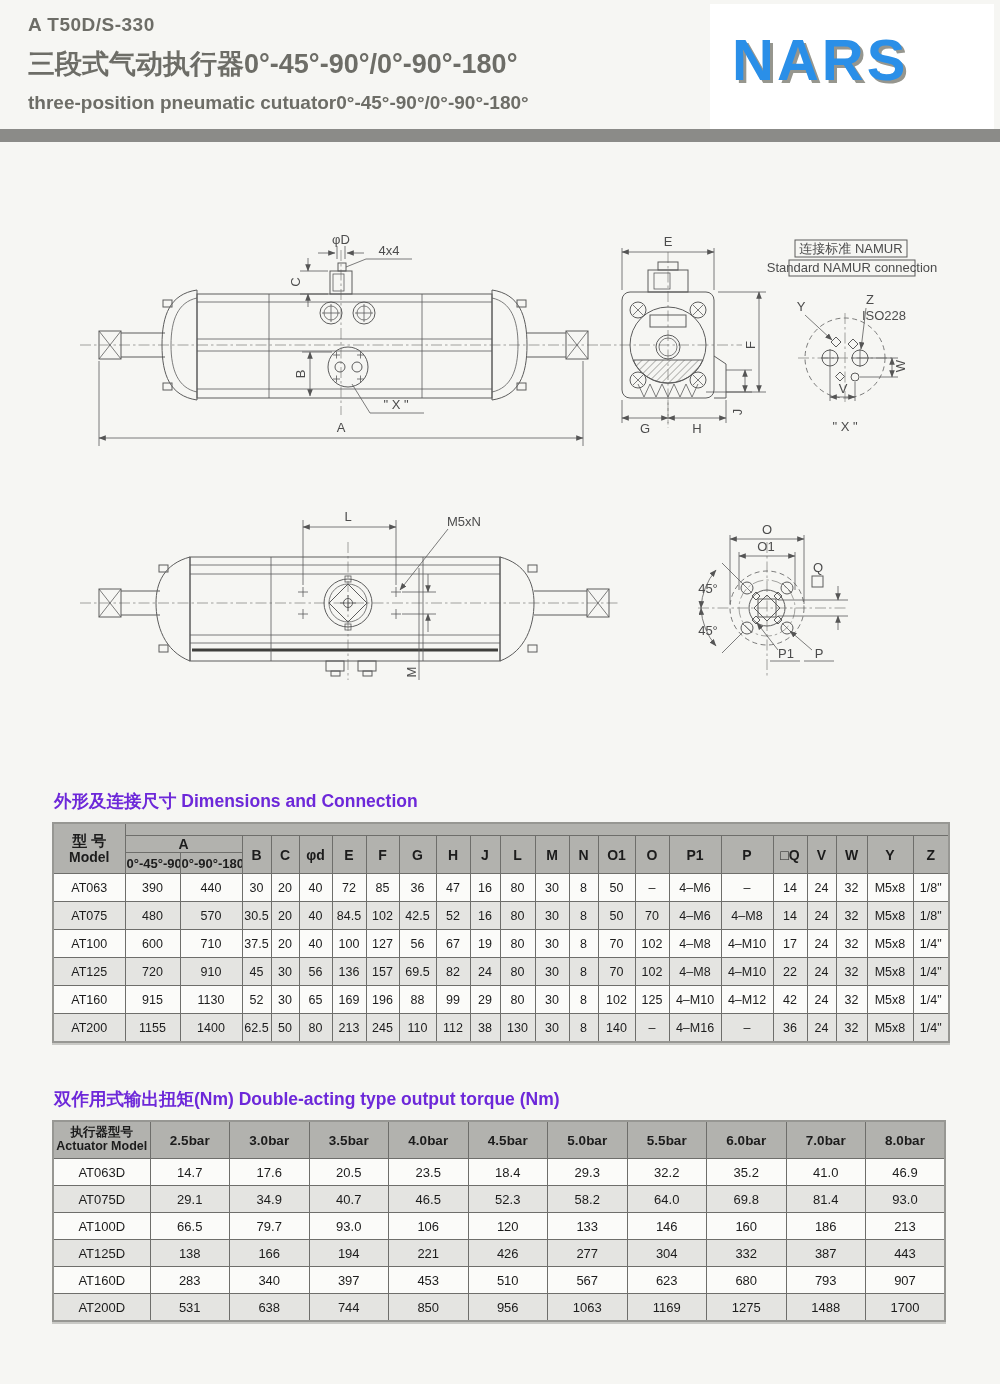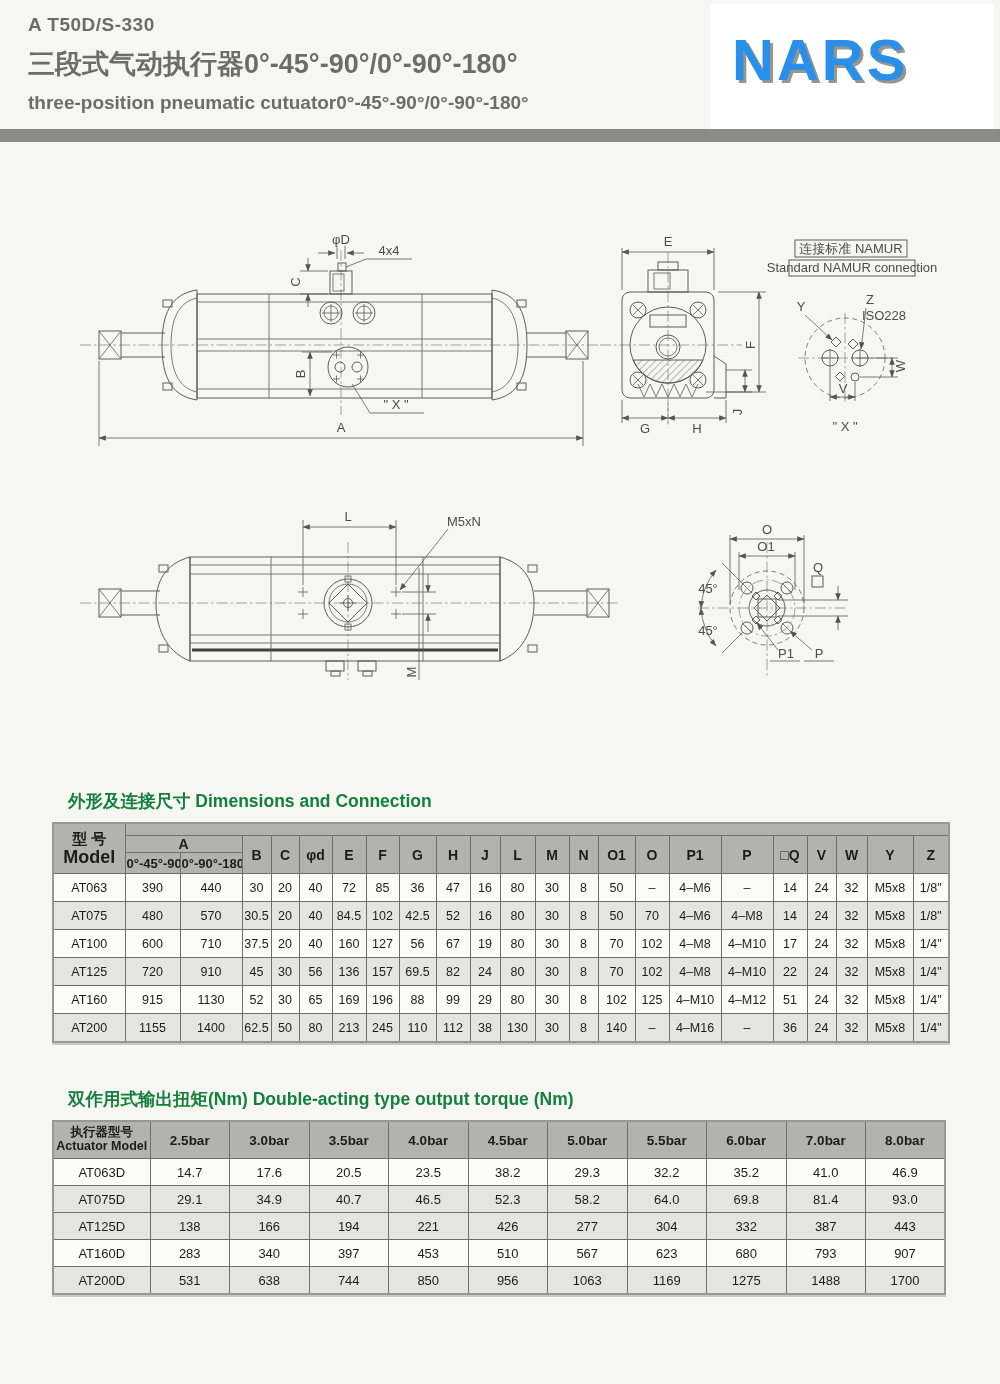--- a/index.html
+++ b/index.html
@@ -18,36 +18,36 @@
   .drawings{position:absolute;left:0;top:160px;width:1000px;height:620px;}
   .s  {stroke:#5c5c5c;fill:none;stroke-width:1;}
   .sd {stroke:#5c5c5c;fill:none;stroke-width:.8;}
   .cl {stroke:#7d7d7a;fill:none;stroke-width:.7;stroke-dasharray:11 3 2.5 3;}
   .dsh{stroke:#5c5c5c;fill:none;stroke-width:.8;stroke-dasharray:5 3.5;}
   .thk{stroke:#3f3f3c;stroke-width:3;}
   .drawings text{font-family:"Liberation Sans",sans-serif;font-size:13px;fill:#4c4c4c;}
   .t12{font-size:11.5px;} .t10{font-size:10.5px;}
   .mid{text-anchor:middle;}
   
-  .sec-title{position:absolute;left:68px;font-size:17.5px;font-weight:bold;color:#15803d;}
+  .sec-title{position:absolute;left:54px;font-size:17.5px;font-weight:bold;color:#6d28d9;}
   #dims-title{top:789px;} #torque-title{top:1087px;}
   
   .dtable{position:absolute;border-collapse:collapse;table-layout:fixed;background:#fbfbf9;
           border:2px solid #979793;box-shadow:0 2px 0 #c9c9c5;padding-left:32px;}
   .dtable th,.dtable td{border:1px solid #6e6e6b;text-align:center;vertical-align:middle;
           overflow:hidden;white-space:nowrap;padding:0 1px;}
   .dtable thead th{background:#b2b2ae;font-weight:bold;}
   .dtable tbody td{font-size:12.5px;height:27px;background:#fbfbf9;}
   .dtable tbody tr.alt td{background:#e4e4e1;}
   #dims-table{left:52px;top:822px;width:896px;}
   #dims-table .strip{height:11px;}
   #dims-table thead th{font-size:14px;}
   #dims-table .model-th div{line-height:1.15;}
   #dims-table .model-th .cn{font-size:15px;}
-  #dims-table .model-th .en{font-size:18px;font-weight:bold;}
+  #dims-table .model-th .en{font-size:14px;font-weight:bold;}
   #dims-table .sub-th{font-size:13px;height:20px;}
   #torque-table{left:52px;top:1120px;width:892px;}
   #torque-table thead th{height:36px;font-size:13.5px;}
   #torque-table .model-th div{line-height:1.1;font-size:12.5px;}
   #torque-table tbody td{height:26px;font-size:13px;}
 </style>
 </head>
 <body>
 
 <div>
@@ -462,21 +462,21 @@
         <td>M5x8</td>
         <td>1/8"</td>
       </tr>
       <tr>
         <td>AT100</td>
         <td>600</td>
         <td>710</td>
         <td>37.5</td>
         <td>20</td>
         <td>40</td>
-        <td>160</td>
+        <td>100</td>
         <td>127</td>
         <td>56</td>
         <td>67</td>
         <td>19</td>
         <td>80</td>
         <td>30</td>
         <td>8</td>
         <td>70</td>
         <td>102</td>
         <td>4–M8</td>
@@ -524,21 +524,21 @@
         <td>88</td>
         <td>99</td>
         <td>29</td>
         <td>80</td>
         <td>30</td>
         <td>8</td>
         <td>102</td>
         <td>125</td>
         <td>4–M10</td>
         <td>4–M12</td>
-        <td>51</td>
+        <td>42</td>
         <td>24</td>
         <td>32</td>
         <td>M5x8</td>
         <td>1/4"</td>
       </tr>
       <tr class="alt">
         <td>AT200</td>
         <td>1155</td>
         <td>1400</td>
         <td>62.5</td>
@@ -600,40 +600,53 @@
         <th>8.0bar</th>
       </tr>
   </thead>
   <tbody>
       <tr>
         <td>AT063D</td>
         <td>14.7</td>
         <td>17.6</td>
         <td>20.5</td>
         <td>23.5</td>
-        <td>38.2</td>
+        <td>18.4</td>
         <td>29.3</td>
         <td>32.2</td>
         <td>35.2</td>
         <td>41.0</td>
         <td>46.9</td>
       </tr>
       <tr class="alt">
         <td>AT075D</td>
         <td>29.1</td>
         <td>34.9</td>
         <td>40.7</td>
         <td>46.5</td>
         <td>52.3</td>
         <td>58.2</td>
         <td>64.0</td>
         <td>69.8</td>
         <td>81.4</td>
         <td>93.0</td>
       </tr>
+      <tr>
+        <td>AT100D</td>
+        <td>66.5</td>
+        <td>79.7</td>
+        <td>93.0</td>
+        <td>106</td>
+        <td>120</td>
+        <td>133</td>
+        <td>146</td>
+        <td>160</td>
+        <td>186</td>
+        <td>213</td>
+      </tr>
       <tr class="alt">
         <td>AT125D</td>
         <td>138</td>
         <td>166</td>
         <td>194</td>
         <td>221</td>
         <td>426</td>
         <td>277</td>
         <td>304</td>
         <td>332</td>

